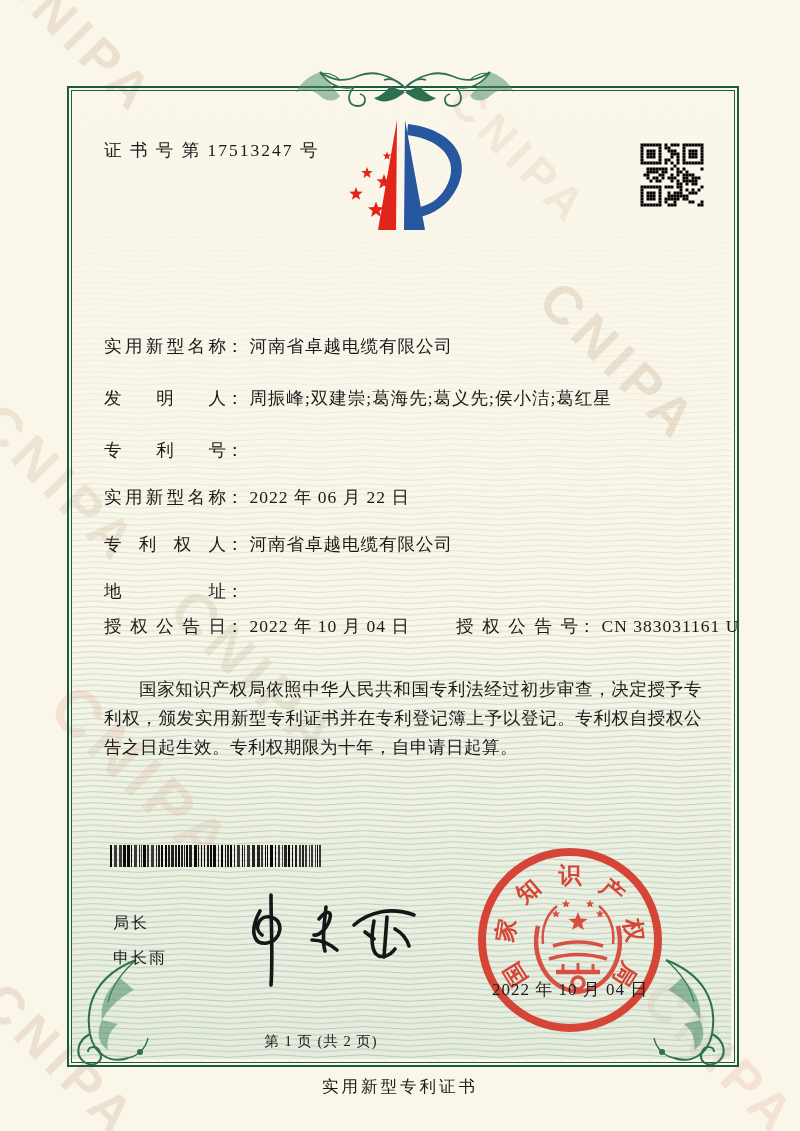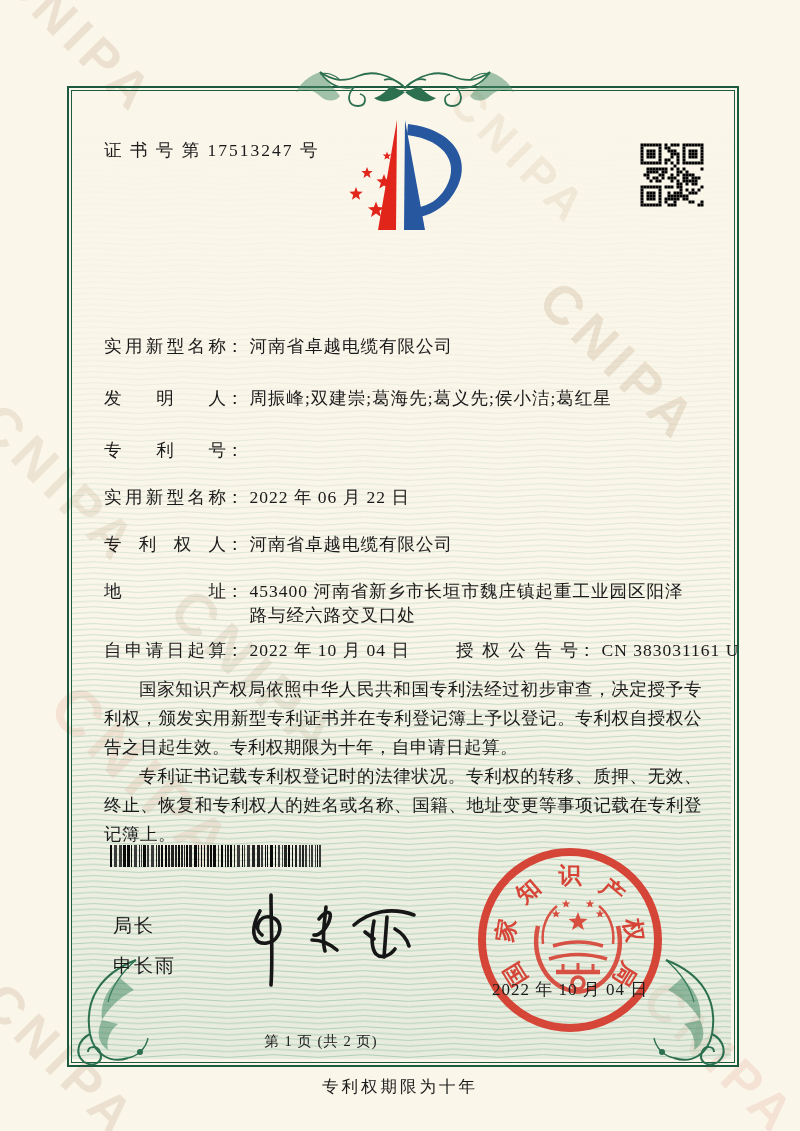--- a/index.html
+++ b/index.html
@@ -66,21 +66,21 @@
   .seal{position:absolute;left:478px;top:848px;width:184px;height:184px;z-index:4;}
   .seal-ring{position:absolute;left:0;top:0;width:168px;height:168px;border:8px solid #d5382a;
              border-radius:50%;opacity:.92;}
   .seal-char{position:absolute;left:50%;top:50%;width:26px;height:26px;margin:-13px 0 0 -13px;
              color:#d5382a;font-weight:bold;font-size:23px;text-align:center;line-height:26px;}
   .emblem{position:absolute;left:37px;top:28px;width:110px;height:112px;}
   .seal-date{position:absolute;left:478px;top:978px;width:184px;text-align:center;z-index:5;
              font-size:17px;letter-spacing:1px;color:#1c1c1c;}
 
   
-  .signer{position:absolute;left:113px;top:913px;z-index:4;font-size:19px;letter-spacing:2px;}
+  .signer{position:absolute;left:113px;top:913px;z-index:4;font-size:16px;letter-spacing:2px;}
   .signer div{margin-bottom:14px;}
   .signature{position:absolute;left:222px;top:885px;width:205px;height:108px;z-index:5;}
 
   
   .page-info{position:absolute;left:0;top:1032px;width:642px;text-align:center;z-index:4;
              font-size:14.5px;letter-spacing:1px;}
   .cont-note{position:absolute;left:0;top:1076px;width:800px;text-align:center;z-index:4;
              font-size:16.5px;letter-spacing:3px;}
 </style>
 </head>
@@ -403,39 +403,37 @@
       <span class="fvalue">2022 年 06 月 22 日</span>
     </div>
     <div class="frow mb2">
       <span class="flabel">专利权人</span>
         <span class="fcolon">：</span>
       <span class="fvalue">河南省卓越电缆有限公司</span>
     </div>
     <div class="frow mb3">
       <span class="flabel">地址</span>
         <span class="fcolon">：</span>
-      <span class="fvalue">453400 河南省新乡市长垣市魏庄镇起重工业园区阳泽路与经六路交叉口处</span>
     </div>
     <div class="frow">
       <span class="pair1">
-        <span class="flabel">自申请日起算</span>
+        <span class="flabel">授权公告日</span>
           <span class="fcolon">：</span>
         <span class="fvalue">2022 年 10 月 04 日</span>
       </span>
       <span class="pair2">
         <span class="flabel">授权公告号</span>
           <span class="fcolon">：</span>
         <span class="fvalue">CN 383031161 U</span>
       </span>
     </div>
   </div>
 
   <div class="paras">
     <p>国家知识产权局依照中华人民共和国专利法经过初步审查，决定授予专利权，颁发实用新型专利证书并在专利登记簿上予以登记。专利权自授权公告之日起生效。专利权期限为十年，自申请日起算。</p>
-    <p>专利证书记载专利权登记时的法律状况。专利权的转移、质押、无效、终止、恢复和专利权人的姓名或名称、国籍、地址变更等事项记载在专利登记簿上。</p>
   </div>
 
   <svg class="barcode" id="barcode-svg" viewBox="0 0 212 22" preserveAspectRatio="none">
       <rect x="0" y="0" width="2" height="22" fill="#0a0a0a"></rect>
       <rect x="4" y="0" width="3" height="22" fill="#3a3a3a"></rect>
       <rect x="9" y="0" width="3" height="22" fill="#3a3a3a"></rect>
       <rect x="13" y="0" width="3" height="22" fill="#0a0a0a"></rect>
       <rect x="17" y="0" width="3" height="22" fill="#0a0a0a"></rect>
       <rect x="21" y="0" width="1" height="22" fill="#0a0a0a"></rect>
       <rect x="24" y="0" width="3" height="22" fill="#3a3a3a"></rect>
@@ -542,15 +540,15 @@
       <path d="M104,22 C 102,40 100,56 103,66"></path>
       <path d="M132,40 C 148,26 170,22 192,30"></path>
       <path d="M152,36 C 149,52 149,63 154,69 C 159,74 168,71 173,64"></path>
       <path d="M143,47 L 152,54"></path>
       <path d="M173,44 C 180,48 185,54 187,61"></path>
       <path d="M165,32 L 162,72"></path>
     </g>
   </svg>
 
   <div class="page-info">第 1 页 (共 2 页)</div>
-  <div class="cont-note">专利权期限为十年</div>
+  <div class="cont-note">实用新型专利证书</div>
 
 </div>
 
 </body></html>

